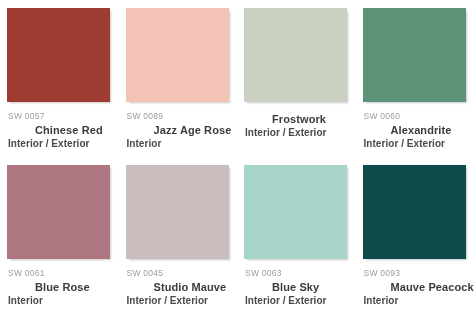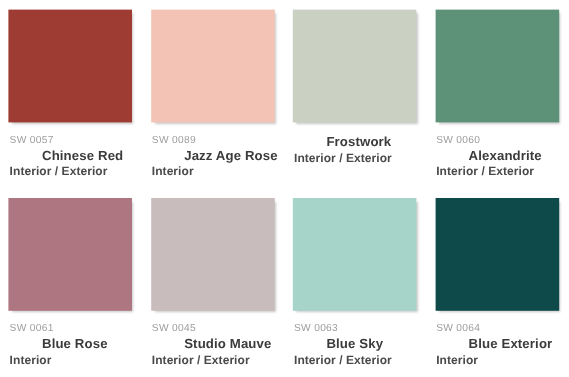--- a/index.html
+++ b/index.html
@@ -133,19 +133,19 @@
     <div class="swatch-meta">
       <div class="swatch-code">SW 0063</div>
       <div class="swatch-name">Blue Sky</div>
       <div class="swatch-usage">Interior / Exterior</div>
     </div>
   </div>
 
   <div class="swatch-card">
     <div class="swatch-chip" style="background-color: rgb(15, 74, 74);"></div>
     <div class="swatch-meta">
-      <div class="swatch-code">SW 0064</div>
-      <div class="swatch-name">Blue Exterior</div>
+      <div class="swatch-code">SW 0093</div>
+      <div class="swatch-name">Mauve Peacock</div>
       <div class="swatch-usage">Interior</div>
     </div>
   </div>
 
 </div>
 
 </body></html>

